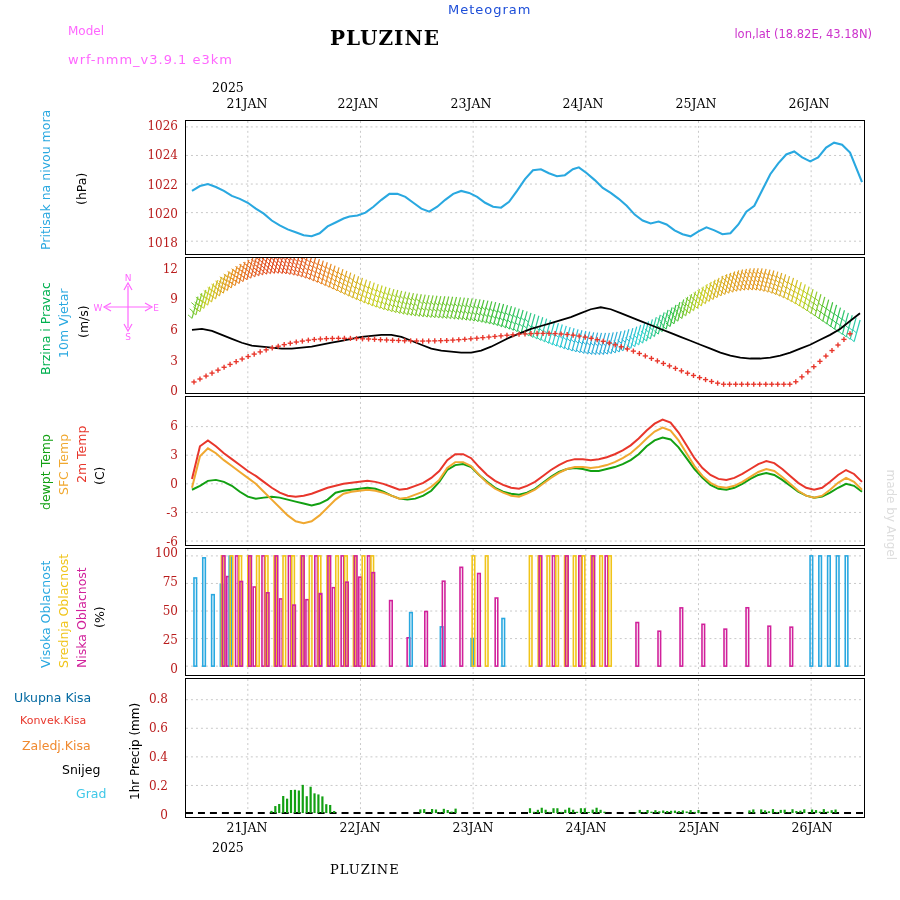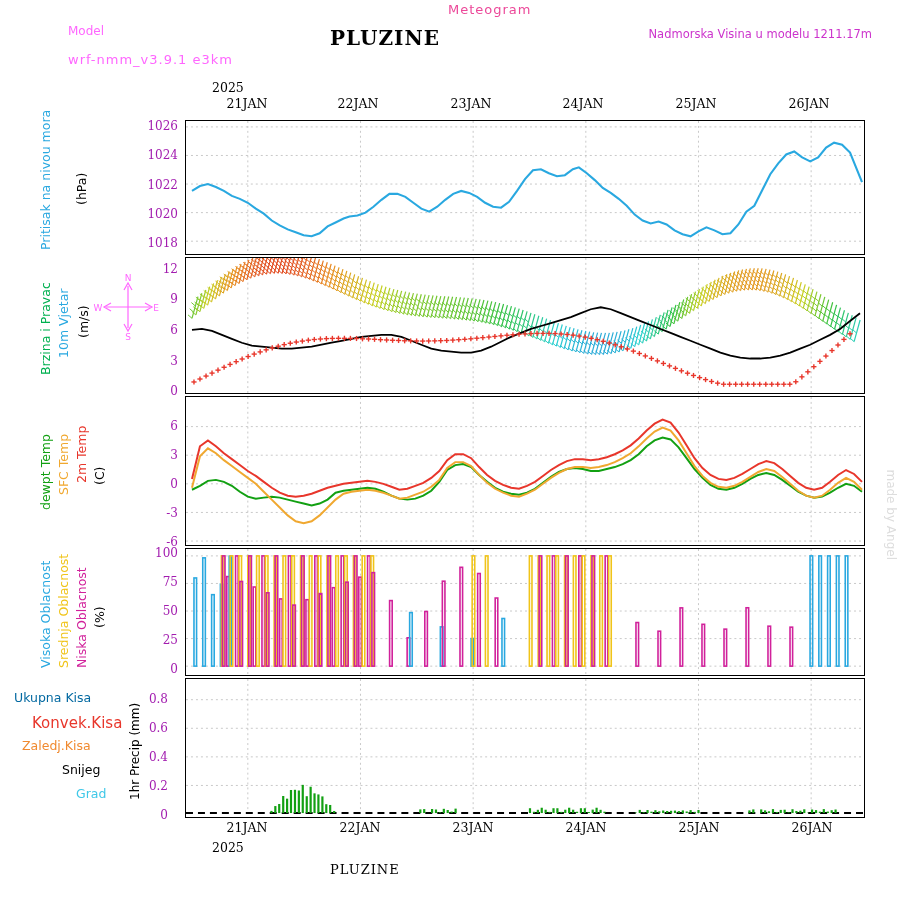--- a/index.html
+++ b/index.html
@@ -6,21 +6,21 @@
   body{
     width:900px;height:900px;
     background:#ffffff;
     font-family:"DejaVu Sans", sans-serif;
     position:relative;
     overflow:hidden;
   }
   .abs{position:absolute;}
   
   #meteogram-word{
-    left:448px;top:2px;font-size:13px;color:#ec4899;letter-spacing:1px;
+    left:448px;top:2px;font-size:13px;color:#1d4ed8;letter-spacing:1px;
   }
   #model-label{left:68px;top:24px;font-size:12px;color:#ff66ff;}
   #model-name{left:68px;top:52px;font-size:13px;color:#ff66ff;letter-spacing:1px;}
   #title{left:330px;top:26px;font-family:"DejaVu Serif",serif;font-weight:bold;font-size:20px;color:#000;letter-spacing:1px;}
   #meta{right:28px;top:26px;text-align:right;font-size:11.5px;color:#cc33cc;line-height:16px;}
   #made-by{right:2px;top:560px;font-size:12px;color:#dddddd;transform:rotate(90deg);transform-origin:right top;white-space:nowrap;}
 
   
   .panel{position:absolute;left:185px;width:680px;border:1.6px solid #000;box-sizing:border-box;background:#fff;}
   #panel-pressure{top:120px;height:135px;}
@@ -35,34 +35,34 @@
   #top-axis{left:185px;top:96px;width:680px;height:20px;}
   #top-axis .tick{position:absolute;font-size:12.5px;color:#000;font-family:"DejaVu Serif",serif;transform:translateX(-50%);}
   #year-top{left:212px;top:80px;font-size:12.5px;font-family:"DejaVu Serif",serif;color:#000;}
 
   #bottom-axis{left:185px;top:820px;width:680px;height:20px;}
   #bottom-axis .tick{position:absolute;font-size:12.5px;color:#000;font-family:"DejaVu Serif",serif;transform:translateX(-50%);}
   #year-bottom{left:212px;top:840px;font-size:12.5px;font-family:"DejaVu Serif",serif;color:#000;}
   #footer-station{left:330px;top:862px;font-size:13px;font-family:"DejaVu Serif",serif;color:#000;letter-spacing:1px;}
 
   
-  .ylab{position:absolute;font-size:12px;font-family:"DejaVu Serif",serif;color:#a21caf;text-align:right;width:48px;transform:translateY(-50%);}
+  .ylab{position:absolute;font-size:12px;font-family:"DejaVu Serif",serif;color:#b91c1c;text-align:right;width:48px;transform:translateY(-50%);}
 
   
   .vtitle{position:absolute;transform-origin:left top;white-space:nowrap;font-size:12.5px;}
 </style>
 </head>
 <body>
 
 <div class="abs" id="meteogram-word">Meteogram</div>
 <div class="abs" id="model-label">Model</div>
 <div class="abs" id="model-name">wrf-nmm_v3.9.1 e3km</div>
 <div class="abs" id="title">PLUZINE</div>
 <div class="abs" id="meta">
-  <div>Nadmorska Visina u modelu 1211.17m</div>
+  <div>lon,lat (18.82E, 43.18N)</div>
 </div>
 <div class="abs" id="made-by">made by Angel</div>
 
 <div class="abs" id="year-top">2025</div>
 <div class="abs" id="top-axis">
   <div class="tick" style="left:62px;">21JAN</div>
   <div class="tick" style="left:173px;">22JAN</div>
   <div class="tick" style="left:286px;">23JAN</div>
   <div class="tick" style="left:398px;">24JAN</div>
   <div class="tick" style="left:511px;">25JAN</div>
@@ -1309,21 +1309,21 @@
         <rect x="625.9" y="7.0" width="2.6" height="112.0" fill="none" stroke="#29a8e0" stroke-width="1.6"></rect>
         <rect x="634.7" y="7.0" width="2.6" height="112.0" fill="none" stroke="#29a8e0" stroke-width="1.6"></rect>
         <rect x="643.5" y="7.0" width="2.6" height="112.0" fill="none" stroke="#29a8e0" stroke-width="1.6"></rect>
         <rect x="652.3" y="7.0" width="2.6" height="112.0" fill="none" stroke="#29a8e0" stroke-width="1.6"></rect>
         <rect x="661.2" y="7.0" width="2.6" height="112.0" fill="none" stroke="#29a8e0" stroke-width="1.6"></rect>
       </g>
 </svg>
 </div>
 
 <div class="vtitle" style="left:14px;top:690px;transform:rotate(0deg);color:#0369a1;font-size:12.5px;">Ukupna Kisa</div>
-<div class="vtitle" style="left:32px;top:714px;color:#e8362b;font-size:15px;">Konvek.Kisa</div>
+<div class="vtitle" style="left:20px;top:714px;color:#e8362b;font-size:11px;">Konvek.Kisa</div>
 <div class="vtitle" style="left:22px;top:738px;color:#f08a30;font-size:12.5px;">Zaledj.Kisa</div>
 <div class="vtitle" style="left:62px;top:762px;color:#000000;font-size:12.5px;">Snijeg</div>
 <div class="vtitle" style="left:76px;top:786px;color:#3fc8e8;font-size:12.5px;">Grad</div>
 <div class="vtitle" style="left:128px;top:800px;transform:rotate(-90deg);color:#000;font-size:12px;">1hr Precip (mm)</div>
 
 <div class="ylab" style="left:120px;top:699px;">0.8</div>
 <div class="ylab" style="left:120px;top:728px;">0.6</div>
 <div class="ylab" style="left:120px;top:757px;">0.4</div>
 <div class="ylab" style="left:120px;top:786px;">0.2</div>
 <div class="ylab" style="left:120px;top:815px;">0</div>

